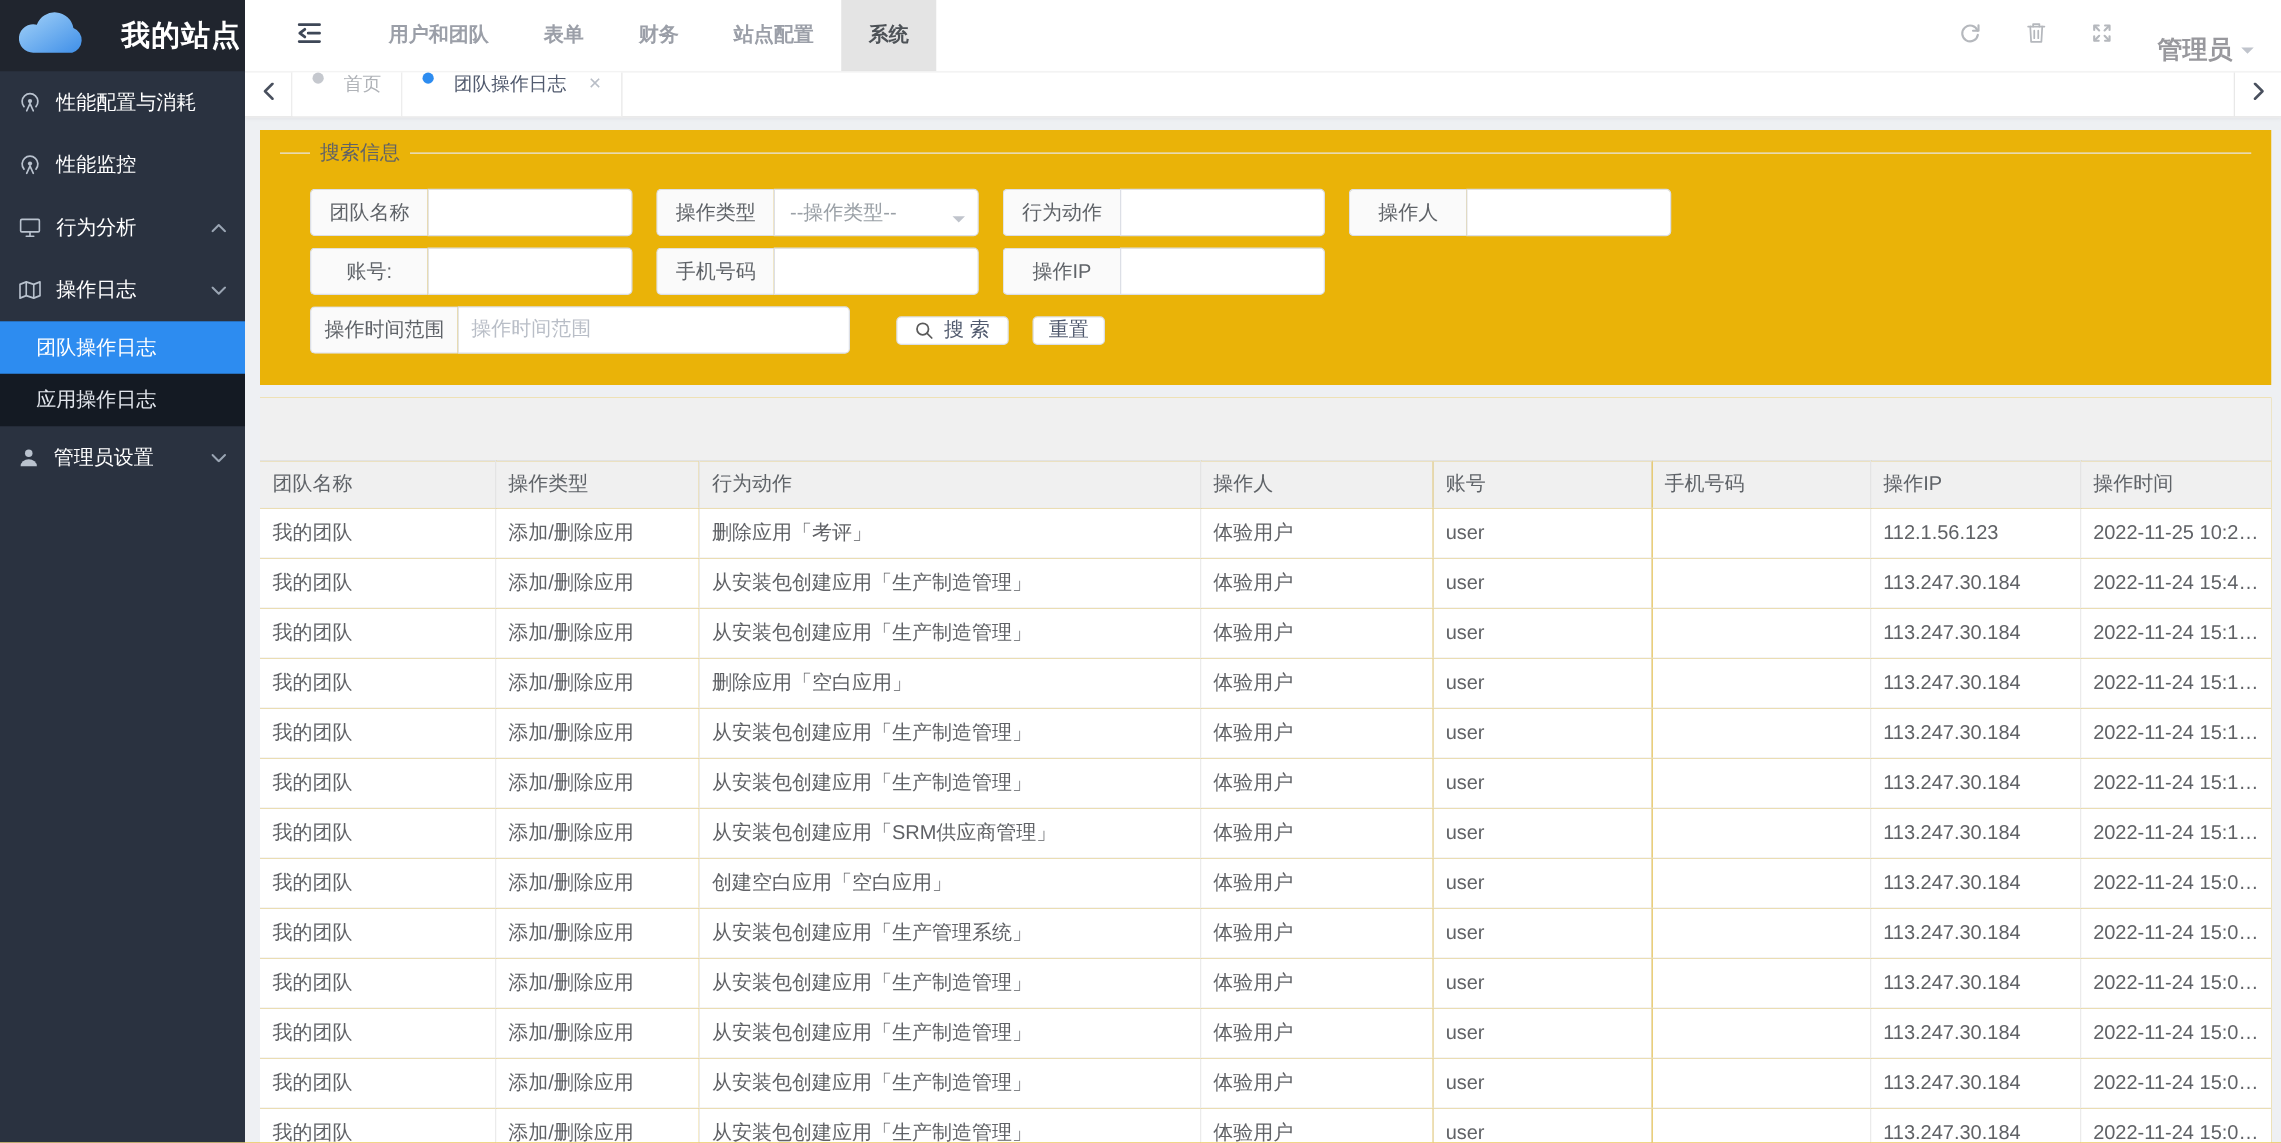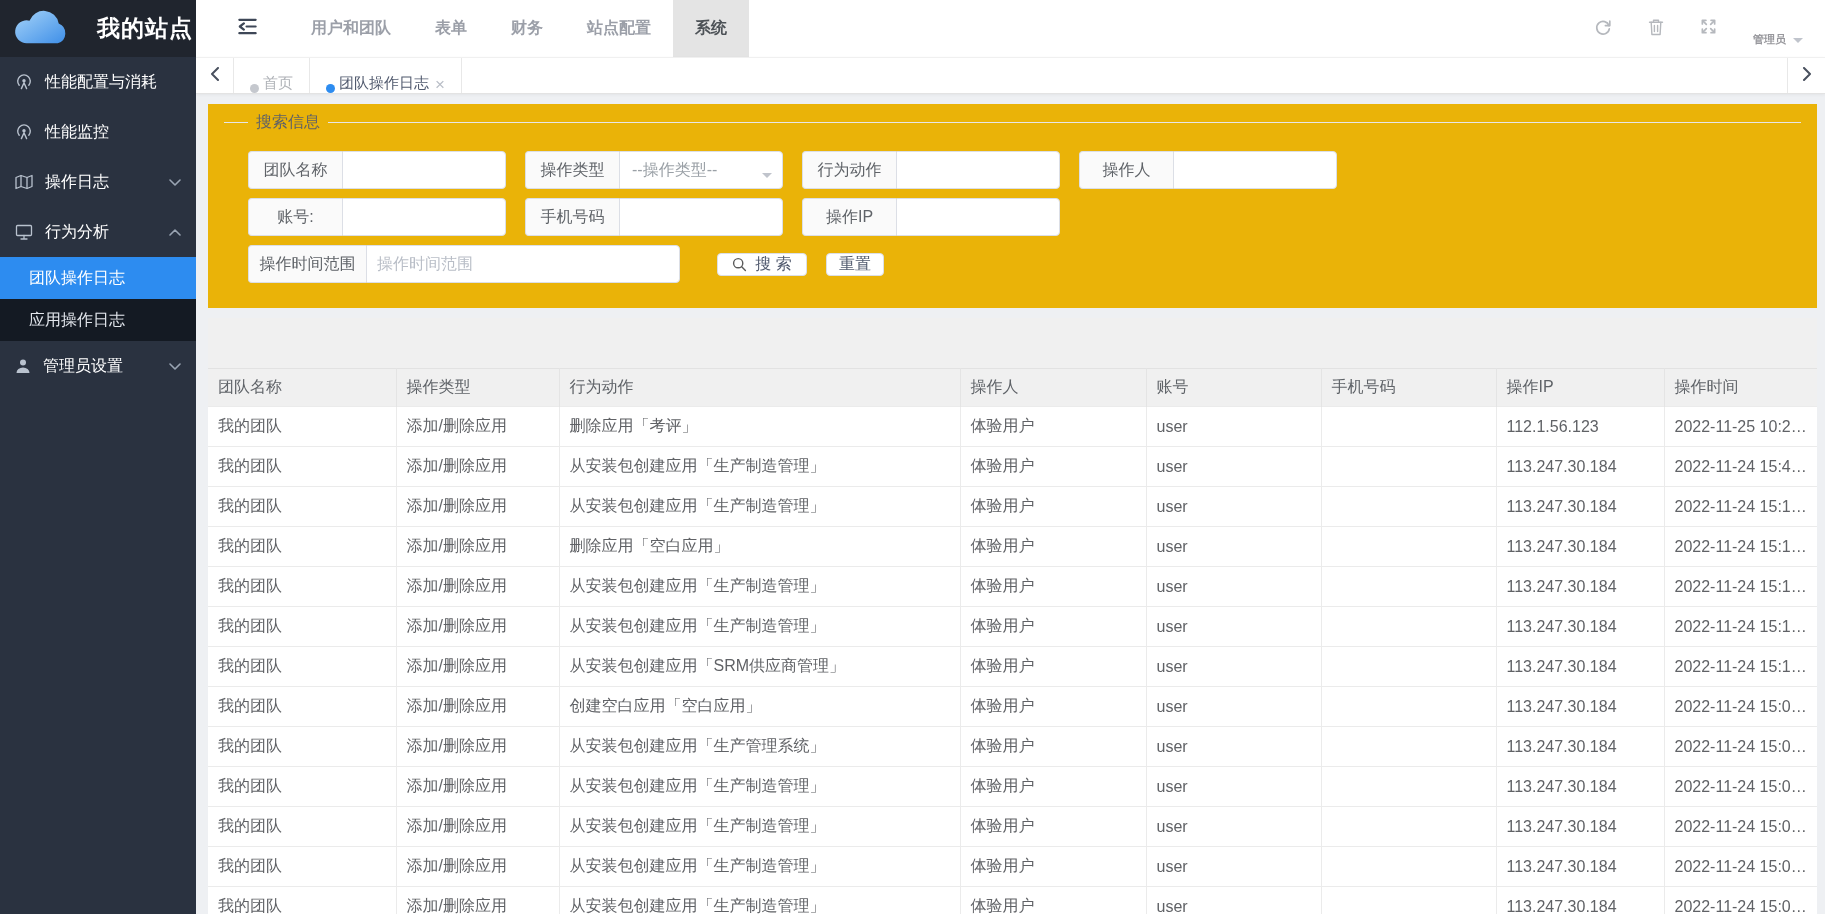--- a/index.html
+++ b/index.html
@@ -29,29 +29,29 @@
   .main{flex:1;display:flex;flex-direction:column;min-width:0;}
 
   
   .topbar{height:57px;flex:0 0 57px;background:#ffffff;display:flex;align-items:stretch;font-weight:bold;}
   .collapse-btn{display:flex;align-items:center;margin-left:40px;margin-right:30px;color:#3e4757;cursor:pointer;}
   .top-nav{display:flex;align-items:stretch;}
   .nav-item{display:flex;align-items:center;padding:0 22px;font-size:16px;color:#9b9fa8;cursor:pointer;}
   .nav-item.active{background:#e4e4e4;color:#4d5257;}
   .topbar-right{margin-left:auto;display:flex;align-items:center;gap:36px;padding-right:22px;}
   .tb-icon{color:#b5b8bd;display:flex;align-items:center;cursor:pointer;}
-  .user-menu{display:flex;align-items:center;gap:7px;color:#98989d;font-size:11px;cursor:pointer;margin-top:22px;}
+  .user-menu{display:flex;align-items:center;gap:7px;color:#98989d;font-size:20px;cursor:pointer;margin-top:22px;}
   .caret-down{width:0;height:0;border:5px solid transparent;border-top-color:#c0c4cc;margin-top:6px;}
 
   
   .tabbar{height:37px;flex:0 0 37px;background:#fff;border-top:1px solid #f0f0f0;border-bottom:1px solid #e3e3e3;display:flex;align-items:stretch;box-shadow:0 1px 3px rgba(0,0,0,.05);}
   .tab-arrow{width:38px;display:flex;align-items:center;justify-content:center;color:#49505e;cursor:pointer;}
   .tab-arrow.left{border-right:1px solid #e8e8e8;}
   .tab-arrow.right{margin-left:auto;border-left:1px solid #e8e8e8;}
-  .tab{display:flex;align-items:flex-end;gap:4px;padding:0 16px;border-right:1px solid #e8e8e8;font-size:15px;color:#b0b3b8;cursor:pointer;background:#fff;}
+  .tab{display:flex;align-items:flex-start;gap:16px;padding:0 16px;border-right:1px solid #e8e8e8;font-size:15px;color:#b0b3b8;cursor:pointer;background:#fff;}
   .tab.active{color:#515a6e;}
   .dot{width:9px;height:9px;border-radius:50%;background:#c5c8ce;}
   .tab.active .dot{background:var(--accent);}
   .tab-close{color:#b9bec7;font-size:17px;line-height:1;margin-left:2px;cursor:pointer;}
 
   
   .content{flex:1;padding:10px 8px 0 12px;overflow:hidden;}
   .card{background:#eab308;}
   .search-card{height:204px;padding:8px 16px 0 16px;margin-bottom:10px;}
   fieldset{border:0;border-top:1px solid #e7e7e7;margin:0;padding:18px 0 0 24px;}
@@ -113,41 +113,41 @@
             <svg width="18" height="18" viewBox="0 0 18 18" fill="none" stroke="currentColor" stroke-width="1.4" stroke-linecap="round">
               <path d="M4.2 12.3a6.3 6.3 0 1 1 9.6 0"></path>
               <circle cx="9" cy="7.8" r="1.7" fill="currentColor" stroke="none"></circle>
               <path d="M9 9.8 6.4 15.6M9 9.8l2.6 5.8"></path>
             </svg>
           </span>
           <span>性能监控</span>
         </div>
         <div class="menu-item">
           <span class="m-icon">
+            <svg width="18" height="16" viewBox="0 0 18 16" fill="none" stroke="currentColor" stroke-width="1.3">
+              <rect x="1.5" y="1.5" width="15" height="10" rx="1"></rect>
+              <path d="M6 15h6M9 11.5V15" stroke-linecap="round"></path>
+            </svg>
+          </span>
+          <span>行为分析</span>
+          <span class="chev up">
+            <svg width="12" height="7" viewBox="0 0 12 7" fill="none" stroke="currentColor" stroke-width="1.6" stroke-linecap="round" stroke-linejoin="round">
+              <path d="M1 1l5 5 5-5"></path>
+            </svg>
+          </span>
+        </div>
+        <div class="menu-item">
+          <span class="m-icon">
             <svg width="18" height="16" viewBox="0 0 18 16" fill="none" stroke="currentColor" stroke-width="1.3" stroke-linejoin="round">
               <path d="M1 3.5 6 1.5l6 2 5-2V12.5l-5 2-6-2-5 2Z"></path>
               <path d="M6 1.5V12.5M12 3.5V14.5"></path>
             </svg>
           </span>
           <span>操作日志</span>
           <span class="chev">
-            <svg width="12" height="7" viewBox="0 0 12 7" fill="none" stroke="currentColor" stroke-width="1.6" stroke-linecap="round" stroke-linejoin="round">
-              <path d="M1 1l5 5 5-5"></path>
-            </svg>
-          </span>
-        </div>
-        <div class="menu-item">
-          <span class="m-icon">
-            <svg width="18" height="16" viewBox="0 0 18 16" fill="none" stroke="currentColor" stroke-width="1.3">
-              <rect x="1.5" y="1.5" width="15" height="10" rx="1"></rect>
-              <path d="M6 15h6M9 11.5V15" stroke-linecap="round"></path>
-            </svg>
-          </span>
-          <span>行为分析</span>
-          <span class="chev up">
             <svg width="12" height="7" viewBox="0 0 12 7" fill="none" stroke="currentColor" stroke-width="1.6" stroke-linecap="round" stroke-linejoin="round">
               <path d="M1 1l5 5 5-5"></path>
             </svg>
           </span>
         </div>
         <div class="submenu">
           <div class="submenu-item active">团队操作日志</div>
           <div class="submenu-item">应用操作日志</div>
         </div>
         <div class="menu-item">

